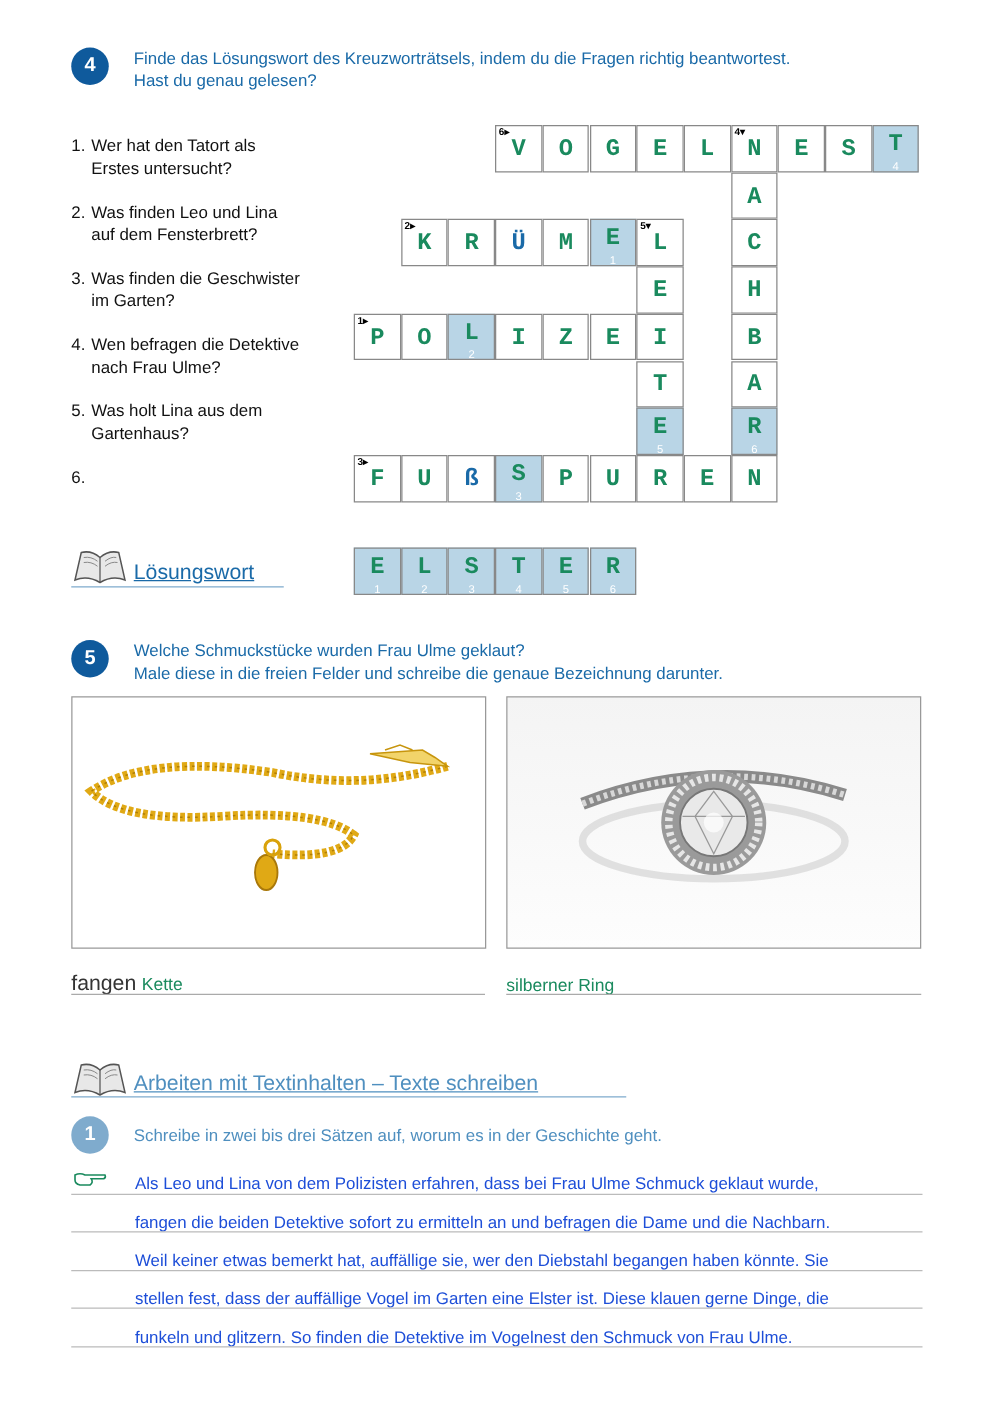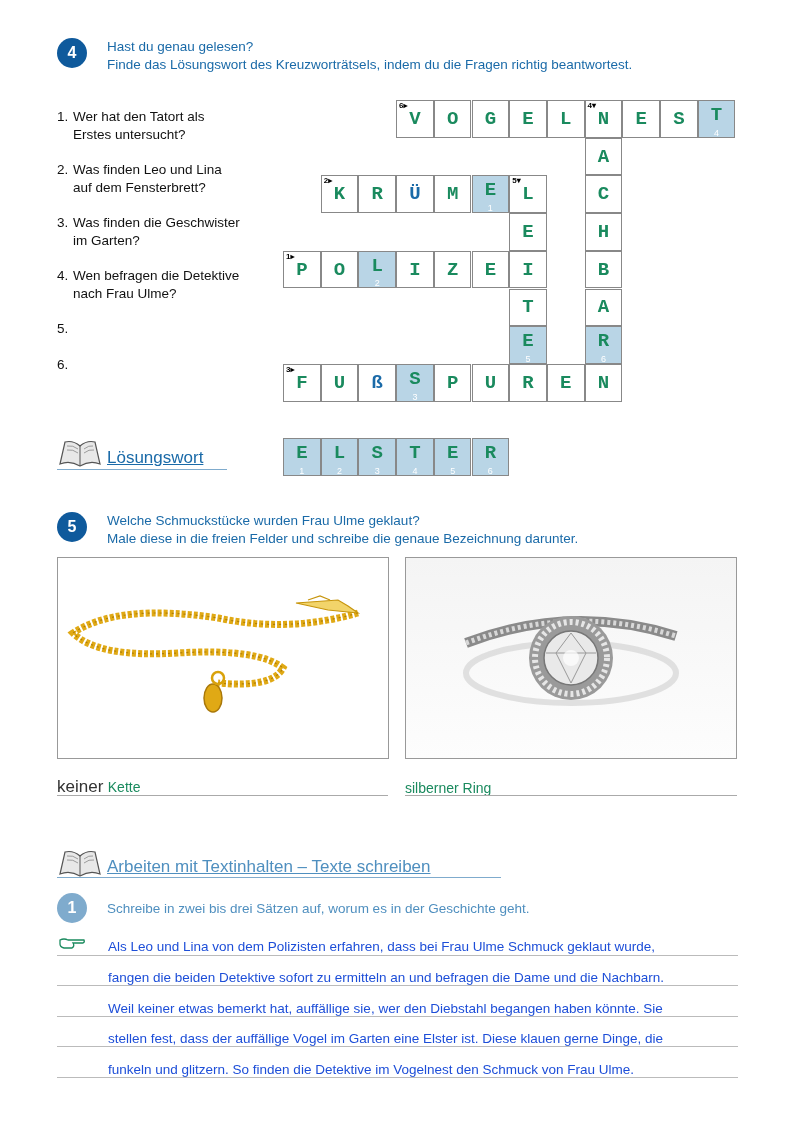--- a/index.html
+++ b/index.html
@@ -30,22 +30,22 @@
   .wline{position:absolute;left:57px;width:681px;height:1px;background:#bbb;}
   .wtext{position:absolute;left:108px;color:#1d4ed8;font-size:13.5px;white-space:nowrap;}
 </style>
 </head>
 <body>
 
 <div class="badge dark" style="left:57px;top:38px;">
     <span>4</span>
   </div>
 <div class="task-text" style="left:107px;top:38px;">
+  <div>Finde das Lösungswort des Kreuzworträtsels, indem du die Fragen richtig beantwortest.</div>
   <div>Hast du genau gelesen?</div>
-  <div>Finde das Lösungswort des Kreuzworträtsels, indem du die Fragen richtig beantwortest.</div>
 </div>
 
 <div class="q-list">
   <div class="q">
       <span class="num">1.</span>
       <span style="width:150px">Wer hat den Tatort als Erstes untersucht?</span>
     </div>
   <div class="q">
       <span class="num">2.</span>
       <span style="width:170px">Was finden Leo und Lina auf dem Fensterbrett?</span>
@@ -53,20 +53,21 @@
   <div class="q">
       <span class="num">3.</span>
       <span style="width:170px">Was finden die Geschwister im Garten?</span>
     </div>
   <div class="q">
       <span class="num">4.</span>
       <span style="width:185px">Wen befragen die Detektive nach Frau Ulme?</span>
     </div>
   <div class="q">
       <span class="num">5.</span>
+      <span style="width:160px">Was holt Lina aus dem Gartenhaus?</span>
     </div>
   <div class="q">
       <span class="num">6.</span>
     </div>
 </div>
 
 <div class="grid" id="grid">
     <div class="cell" style="left: 0px; top: 150.8px;">
       <span class="lt">P</span>
       <span class="clue">1▸</span>
@@ -266,21 +267,21 @@
     <path d="M60 85 Q165 45 270 78" fill="none" stroke="#d8d8d8" stroke-width="5" stroke-dasharray="3 3"></path>
     <circle cx="165" cy="100" r="42" fill="#9a9a9a"></circle>
     <circle cx="165" cy="100" r="36" fill="none" stroke="#e6e6e6" stroke-width="6" stroke-dasharray="3 3"></circle>
     <circle cx="165" cy="100" r="27" fill="#e9e9e9" stroke="#777" stroke-width="1.5"></circle>
     <path d="M165 75 L180 95 L165 125 L150 95 Z M140 95 L190 95" fill="none" stroke="#999" stroke-width="1"></path>
     <circle cx="165" cy="100" r="8" fill="#fff" opacity="0.7"></circle>
   </svg>
 </div>
 
 <div class="abs" style="left:57px;top:777px;font-size:16px;">
-  <span style="color:#333;font-size:17px;">keiner</span>
+  <span style="color:#333;font-size:17px;">fangen</span>
   <span class="green" style="font-size:14px;">Kette</span>
 </div>
 <div class="answer-line" style="left:57px;top:795px;width:331px;"></div>
 <div class="abs green" style="left:405px;top:780px;font-size:14px;">
   <span>silberner Ring</span>
 </div>
 <div class="answer-line" style="left:405px;top:795px;width:332px;"></div>
 
 <svg class="book" style="left:57px;top:848px;" width="46" height="32" viewBox="0 0 46 32">
   <path d="M3 26 L8 4 Q16 2 23 8 Q30 2 38 4 L43 26 Q33 22 23 28 Q13 22 3 26Z" fill="#e8e8e8" stroke="#555" stroke-width="1.2"></path>

